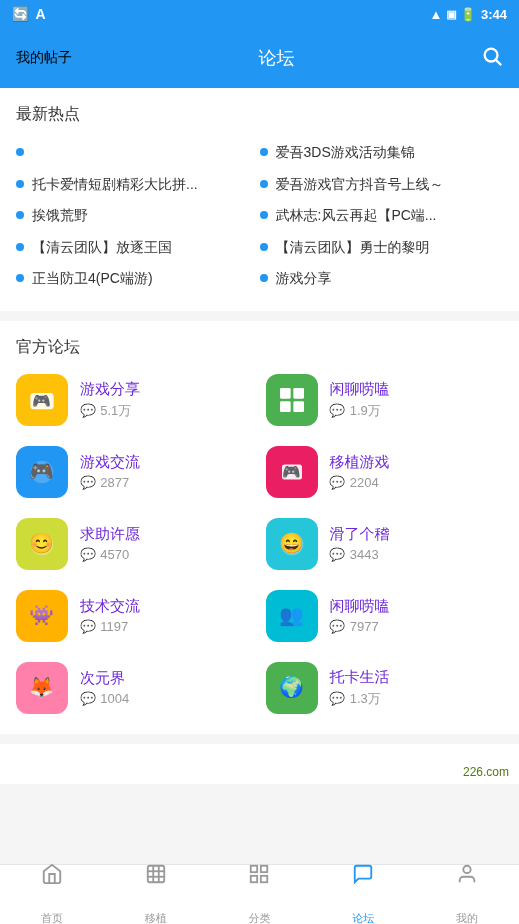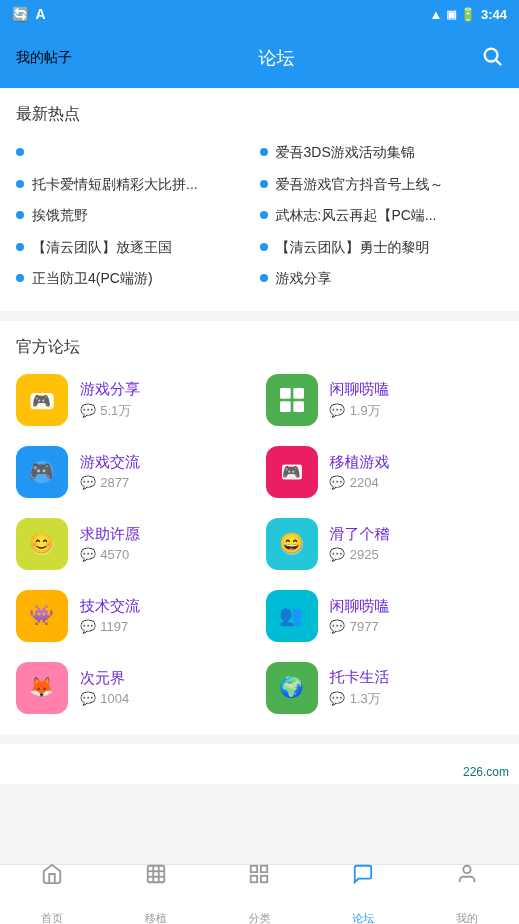--- a/index.html
+++ b/index.html
@@ -244,21 +244,21 @@
         <div class="forum-icon" style="background:#26C6DA; border-radius:12px; display:flex; align-items:center; justify-content:center;">
           <svg width="30" height="30" viewBox="0 0 24 24">
             <circle cx="12" cy="12" r="9" fill="white" opacity="0.3"></circle>
             <text x="12" y="17" text-anchor="middle" font-size="16">😄</text>
           </svg>
         </div>
         <div class="forum-info">
           <div class="forum-name">滑了个稽</div>
           <div class="forum-count">
             <span style="font-size:13px; color:#aaa;">💬</span>
-            <span>2925</span>
+            <span>3443</span>
           </div>
         </div>
       </div>
 
       <div class="forum-item">
         <div class="forum-icon" style="background:#FFB300; border-radius:12px; display:flex; align-items:center; justify-content:center;">
           <svg width="30" height="30" viewBox="0 0 24 24">
             <text x="12" y="17" text-anchor="middle" font-size="16">👾</text>
           </svg>
         </div>
@@ -313,21 +313,21 @@
             <span style="font-size:13px; color:#aaa;">💬</span>
             <span>1.3万</span>
           </div>
         </div>
       </div>
 
     </div>
   </div>
 
   <div style="position:relative; height:40px; background:white;">
-    <div style="position:absolute; right:10px; bottom:5px; font-size:12px; color:#0f766e;">
+    <div style="position:absolute; right:10px; bottom:5px; font-size:12px; color:#4d7c0f;">
       <span>226.com</span>
     </div>
   </div>
 
 </div>
 
 <div class="bottom-nav">
 
   <div class="nav-item">
     <span class="nav-icon">

